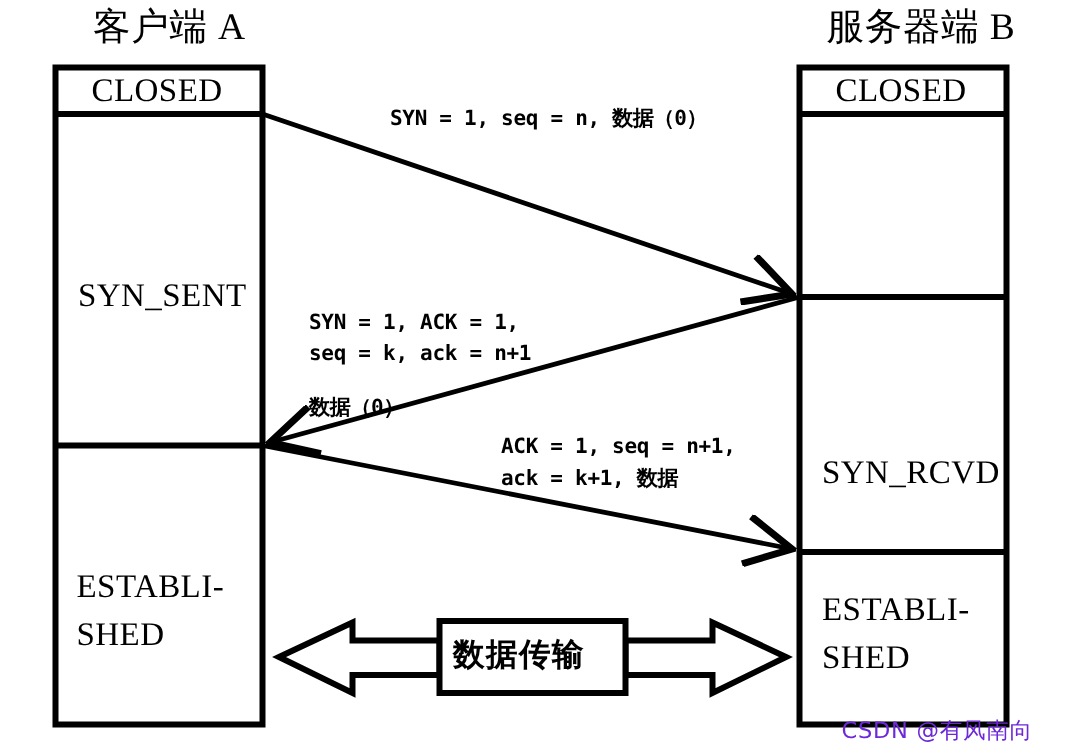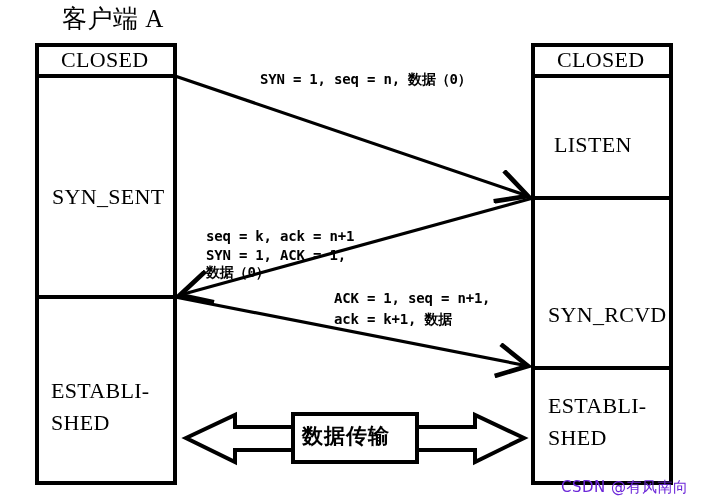--- a/index.html
+++ b/index.html
@@ -111,36 +111,36 @@
 
       <path d="M 186,438 L 235,415 L 235,427 L 293,427 L 293,450 L 235,450 L 235,462 Z" fill="#ffffff" stroke="#000000" stroke-width="4" stroke-linejoin="miter"></path>
 
       <path d="M 524,438 L 475,415 L 475,427 L 417,427 L 417,450 L 475,450 L 475,462 Z" fill="#ffffff" stroke="#000000" stroke-width="4" stroke-linejoin="miter"></path>
 
       <rect x="293" y="414" width="124" height="48" fill="#ffffff" stroke="#000000" stroke-width="4"></rect>
     </g>
   </svg>
 
   <div class="lbl endpoint-title" style="left:62px; top:4px;">客户端 A</div>
+  <div class="lbl endpoint-title" style="left:551px; top:4px;">服务器端 B</div>
 
   <div class="lbl state-label" style="left:61px; top:47px;">CLOSED</div>
   <div class="lbl state-label" style="left:52px; top:184px;">SYN_SENT</div>
   <div class="lbl state-label two-line" style="left:51px; top:375px;">ESTABLI-
 SHED</div>
 
   <div class="lbl state-label" style="left:557px; top:47px;">CLOSED</div>
-  <div class="lbl state-label" style="left:554px; top:132px;">LISTEN</div>
   <div class="lbl state-label" style="left:548px; top:281px;margin-top:21px;">SYN_RCVD</div>
   <div class="lbl state-label two-line" style="left:548px; top:390px;">ESTABLI-
 SHED</div>
 
   <div class="lbl msg-label" style="left:260px; top:69px;">SYN = 1, seq = n, 数据（0）</div>
 
   <div>
-    <div class="lbl msg-label" style="left:206px; top:205px;margin-top:40px;">SYN = 1, ACK = 1,</div>
+    <div class="lbl msg-label" style="left:206px; top:205px;">SYN = 1, ACK = 1,</div>
     <div class="lbl msg-label" style="left:206px; top:226px;">seq = k, ack = n+1</div>
     <div class="lbl msg-label" style="left:206px; top:247px;margin-top:15px;">数据（0）</div>
   </div>
 
   <div>
     <div class="lbl msg-label" style="left:334px; top:288px;">ACK = 1, seq = n+1,</div>
     <div class="lbl msg-label" style="left:334px; top:309px;">ack = k+1, 数据</div>
   </div>
 
   <div class="lbl transfer-label" style="left:302px; top:424px;text-align:right;">数据传输</div>

